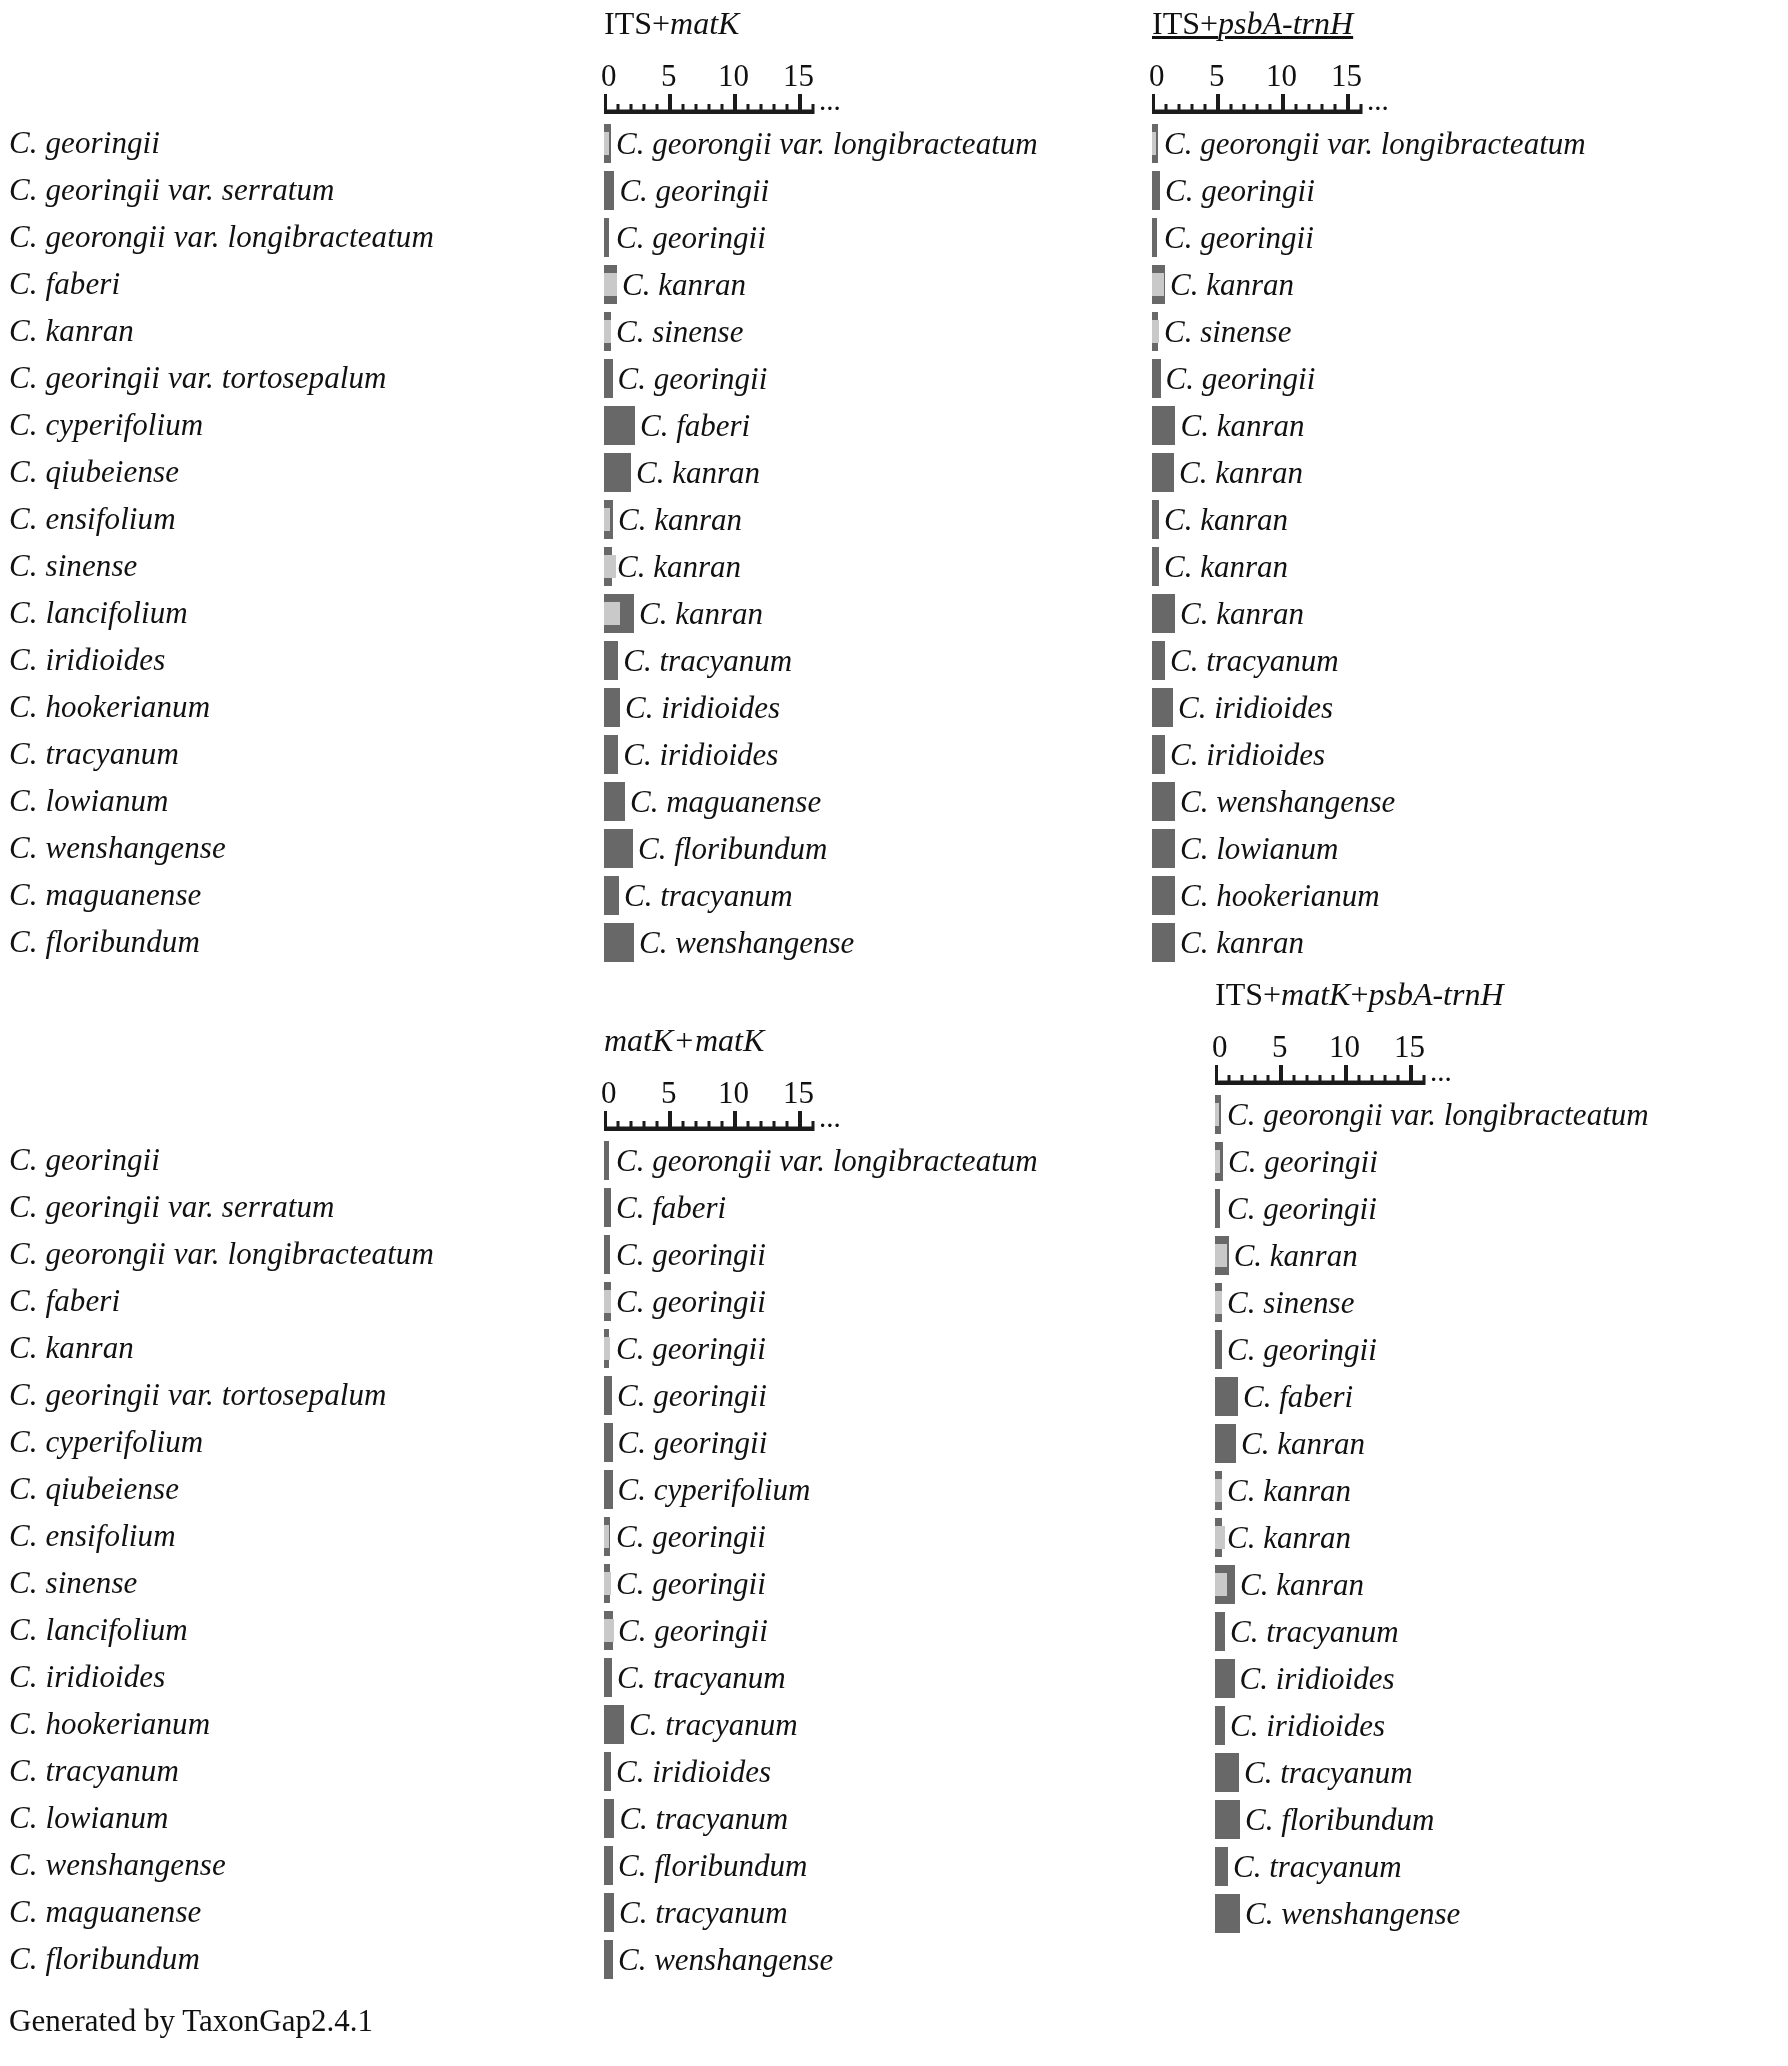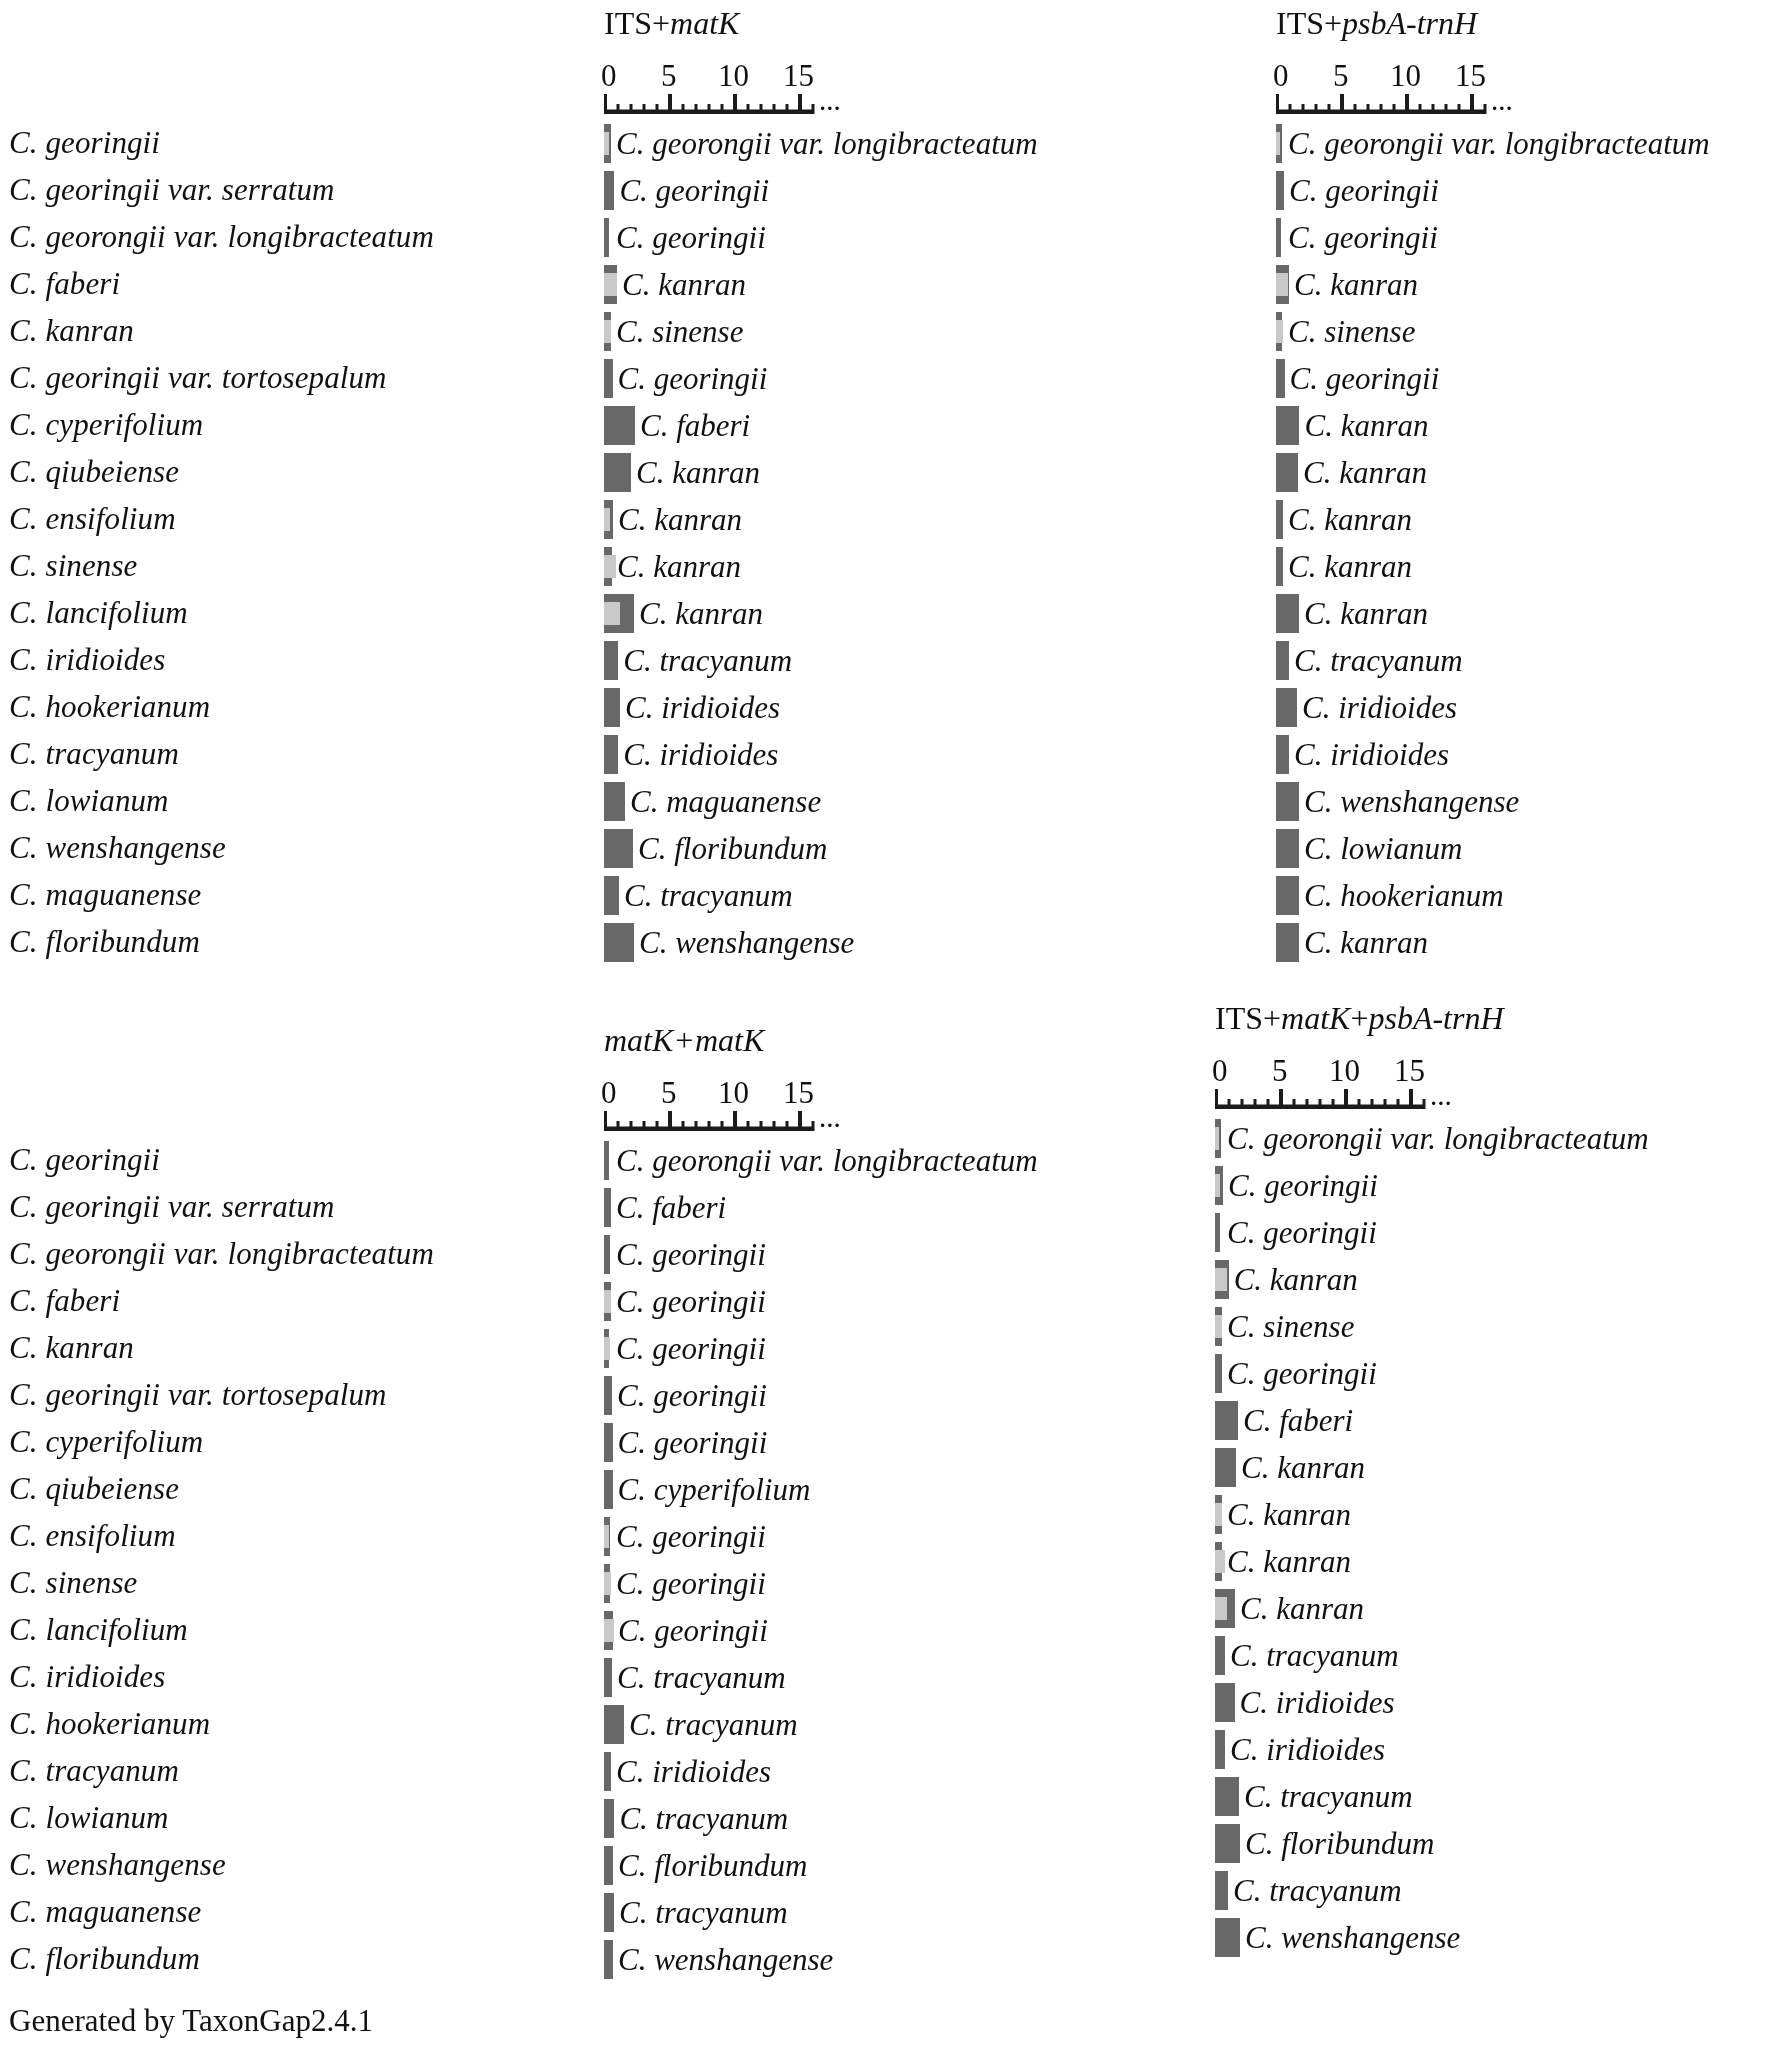--- a/index.html
+++ b/index.html
@@ -276,21 +276,21 @@
       </div>
       <div class="bar-row">
         <div class="bar-cell">
           <div class="bar-inter" style="width: 30px;"></div>
         </div>
         <div class="bar-label" style="left: 35px;">C. wenshangense</div>
       </div>
     </div>
   </div>
 
-<div class="panel-block" style="left:1276px;top:5px;" id="panel-1">
+<div class="panel-block" style="left:1152px;top:5px;text-decoration:underline;" id="panel-1">
     <div class="panel-title"><span class="roman">ITS+</span><span class="ital">psbA-trnH</span></div>
     <div class="ruler">
       <div class="ruler-nums">
         <span style="left: -3px;">0</span>
         <span style="left: 57px;">5</span>
         <span style="left: 114px;">10</span>
         <span style="left: 179px;">15</span>
       </div>
       <svg class="ruler-svg" width="212" height="23" viewBox="0 0 424 46">
         <rect x="2" y="37" width="416" height="9" fill="#1b1b1b"></rect>
@@ -570,21 +570,21 @@
       </div>
       <div class="bar-row">
         <div class="bar-cell">
           <div class="bar-inter" style="width: 9px;"></div>
         </div>
         <div class="bar-label" style="left: 14px;">C. wenshangense</div>
       </div>
     </div>
   </div>
 
-<div class="panel-block" style="left:1215px;top:1000px;" id="panel-3">
+<div class="panel-block" style="left:1215px;top:976px;" id="panel-3">
     <div class="panel-title"><span class="roman">ITS+</span><span class="ital">matK</span><span class="roman">+</span><span class="ital">psbA-trnH</span></div>
     <div class="ruler">
       <div class="ruler-nums">
         <span style="left: -3px;">0</span>
         <span style="left: 57px;">5</span>
         <span style="left: 114px;">10</span>
         <span style="left: 179px;">15</span>
       </div>
       <svg class="ruler-svg" width="212" height="23" viewBox="0 0 424 46">
         <rect x="2" y="37" width="416" height="9" fill="#1b1b1b"></rect>

